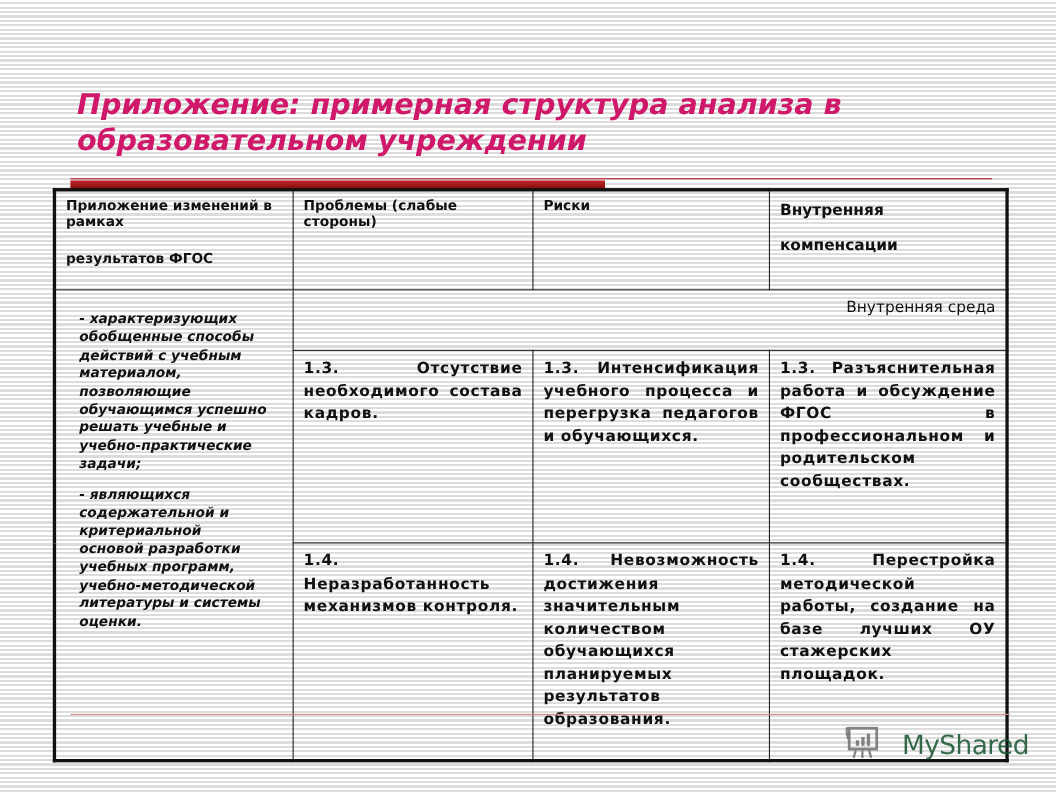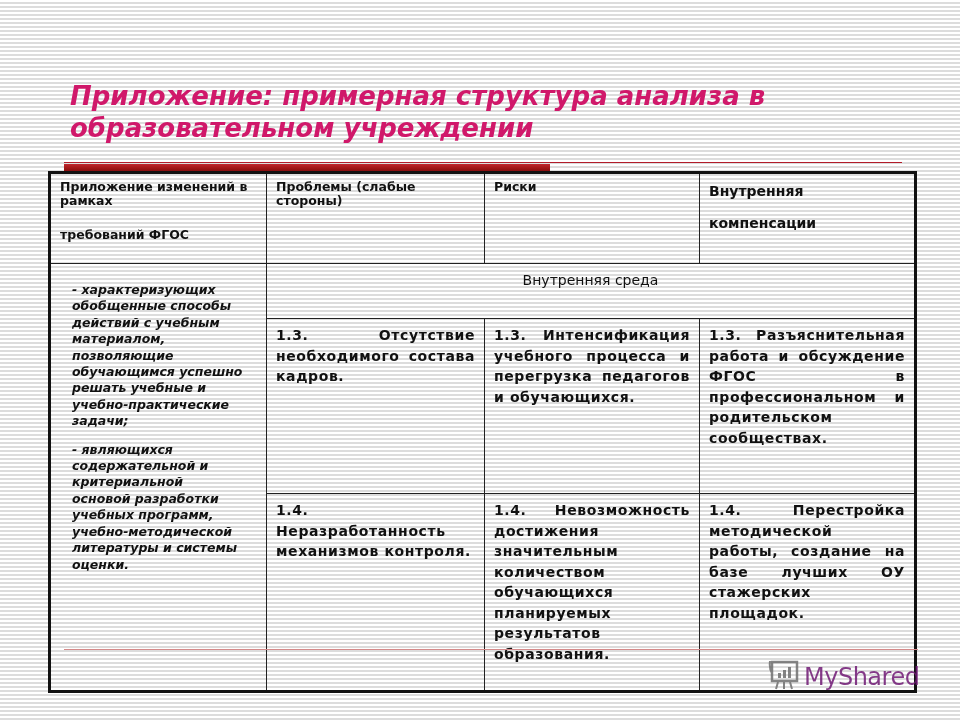--- a/index.html
+++ b/index.html
@@ -94,21 +94,21 @@
     td.col1 {
       font-size: 12.5px;
       line-height: 16.4px;
       padding-top: 6px;
     }
     td.col1 p {
       margin: 12px;
       font-style: italic;
     }
     td.inner-env {
-      text-align: center;
+      text-align: right;
       font-weight: normal !important;
       font-size: 14px;
       height: 42px;
       padding-top: 8px !important;
     }
     td.cell {
       font-size: 14px;
       line-height: 20.5px;
       letter-spacing: 0.6px;
       text-align: justify;
@@ -122,22 +122,22 @@
       width: 854px;
       height: 1px;
       background: #d48a8a;
     }
     .watermark {
       position: absolute;
       left: 768px;
       top: 657px;
       display: flex;
       align-items: center;
-      gap: 4px;
-      color: #701a75;
+      gap: 20px;
+      color: #14532d;
       opacity: 0.85;
     }
     .watermark .wm-text {
       font-family: "DejaVu Sans", sans-serif;
       font-size: 24px;
       letter-spacing: -0.5px;
     }
   </style>
 </head>
 <body>
@@ -152,21 +152,21 @@
       <col style="width:217px">
       <col style="width:218px">
       <col style="width:215px">
       <col style="width:216px">
     </colgroup>
     <tbody>
         <tr class="hdr">
       <td>
         <span>Приложение изменений в рамках</span>
         <span class="gap-lg"></span>
-        <span>требований ФГОС</span>
+        <span>результатов ФГОС</span>
       </td>
       <td>
         <span>Проблемы (слабые стороны)</span>
       </td>
       <td>
         <span>Риски</span>
       </td>
       <td class="h-last">
         <span>Внутренняя</span>
         <span class="gap"></span>

